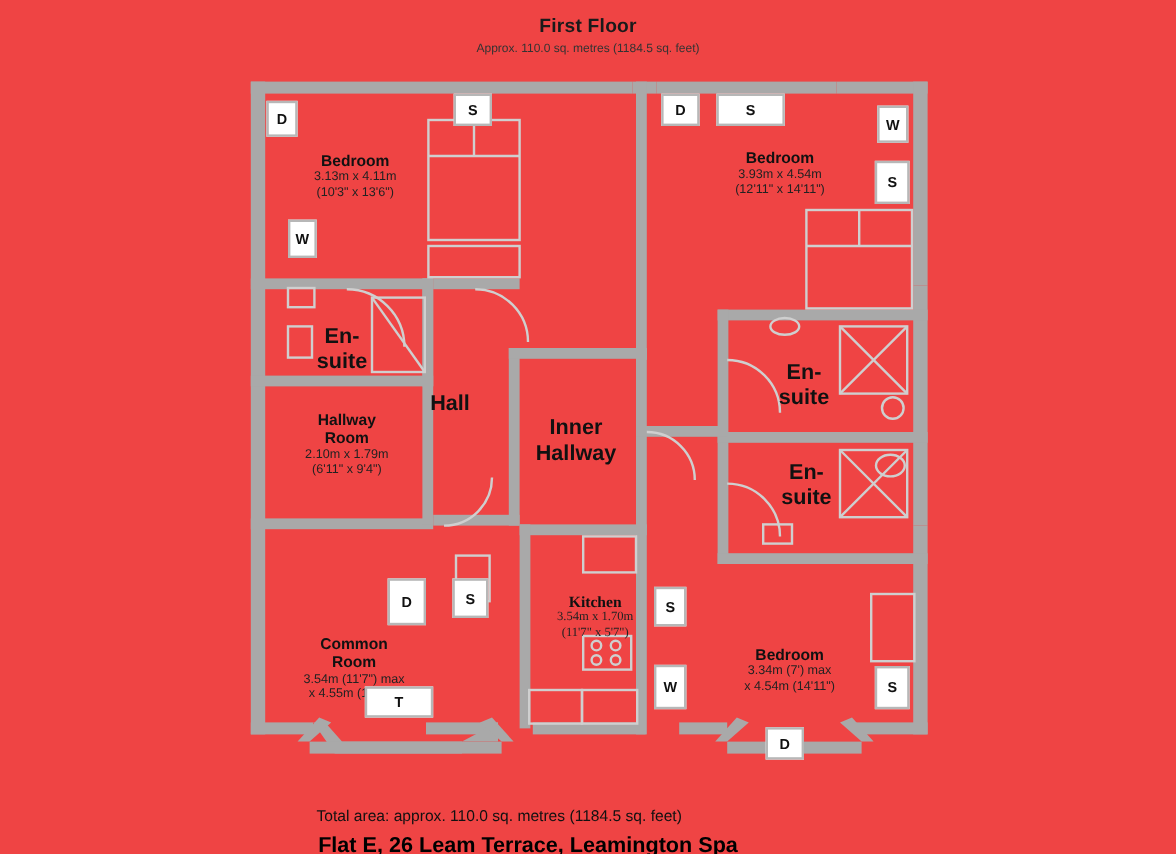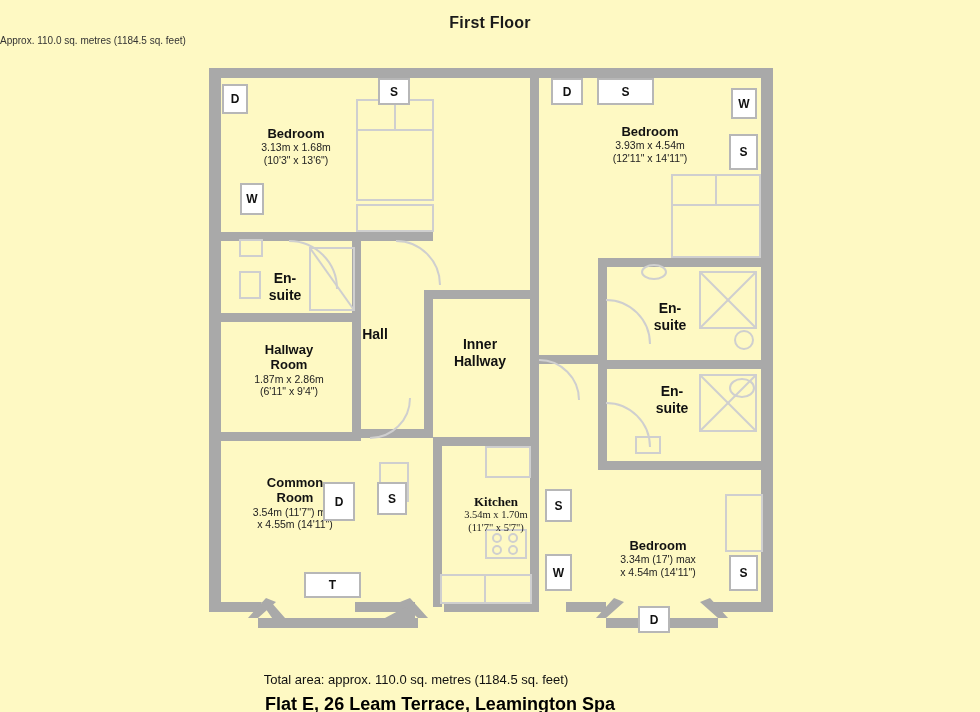--- a/index.html
+++ b/index.html
@@ -9,40 +9,40 @@
   }
   body {
     font-family: "Liberation Sans", sans-serif;
     color: #1a1a1a;
   }
   #page {
     position: relative;
     width: 980px;
     height: 712px;
     overflow: hidden;
-    background: #fef9c3;
+    background: #ef4444;
   }
 
   
   #title {
     position: absolute;
     top: 14px;
     left: 0;
     width: 980px;
     text-align: center;
     font-size: 16px;
     font-weight: bold;
     letter-spacing: .2px;
   }
   #subtitle {
     position: absolute;
     top: 35px;
     left: 0;
     width: 980px;
-    text-align: left;
+    text-align: center;
     font-size: 10px;
     color: #333;
   }
 
   
   #total-area {
     position: absolute;
     top: 672px;
     left: 0;
     width: 832px;
@@ -81,21 +81,21 @@
     font-weight: bold;
     font-size: 13px;
     color: #111;
     display: block;
   }
   .lbl .dim {
     font-size: 10.5px;
     color: #222;
     display: block;
   }
-  .lbl.small .name { font-size: 14px; }
+  .lbl.small .name { font-size: 18px; }
 
   
   .tag {
     position: absolute;
     border: 2px solid #b7b7b7;
     background: #ffffff;
     color: #111;
     font-weight: bold;
     font-size: 12px;
     display: flex;
@@ -232,77 +232,77 @@
         <path d="M370,438 A40,40 0 0 0 410,398"></path>
         <path d="M606,300 A44,44 0 0 1 650,344"></path>
         <path d="M606,403 A44,44 0 0 1 650,447"></path>
         <path d="M539,360 A40,40 0 0 1 579,400"></path>
       </g>
     </g>
   </svg>
 
   <div class="lbl" style="left:216px; top:126px; width:160px;">
     <span class="name">Bedroom</span>
-    <span class="dim">3.13m x 1.68m</span>
+    <span class="dim">3.13m x 4.11m</span>
     <span class="dim">(10'3" x 13'6")</span>
   </div>
 
   <div class="lbl" style="left:570px; top:124px; width:160px;">
     <span class="name">Bedroom</span>
     <span class="dim">3.93m x 4.54m</span>
     <span class="dim">(12'11" x 14'11")</span>
   </div>
 
   <div class="lbl small" style="left:245px; top:270px; width:80px;">
     <span class="name">En-</span>
     <span class="name">suite</span>
   </div>
 
   <div class="lbl small" style="left:338px; top:326px; width:74px;">
     <span class="name">Hall</span>
   </div>
 
-  <div class="lbl small" style="left:440px; top:336px; width:80px;">
+  <div class="lbl small" style="left:440px; top:346px; width:80px;">
     <span class="name">Inner</span>
     <span class="name">Hallway</span>
   </div>
 
   <div class="lbl" style="left:226px; top:342px; width:126px;">
     <span class="name">Hallway</span>
     <span class="name">Room</span>
-    <span class="dim">1.87m x 2.86m</span>
+    <span class="dim">2.10m x 1.79m</span>
     <span class="dim">(6'11" x 9'4")</span>
   </div>
 
   <div class="lbl small" style="left:630px; top:300px; width:80px;">
     <span class="name">En-</span>
     <span class="name">suite</span>
   </div>
 
   <div class="lbl small" style="left:632px; top:383px; width:80px;">
     <span class="name">En-</span>
     <span class="name">suite</span>
   </div>
 
   <div class="lbl" style="left:428px; top:494px; width:136px;font-family:Liberation Serif, serif;">
     <span class="name">Kitchen</span>
     <span class="dim">3.54m x 1.70m</span>
     <span class="dim">(11'7" x 5'7")</span>
   </div>
 
-  <div class="lbl" style="left:221px; top:475px; width:148px;">
+  <div class="lbl" style="left:221px; top:529px; width:148px;">
     <span class="name">Common</span>
     <span class="name">Room</span>
     <span class="dim">3.54m (11'7") max</span>
     <span class="dim">x 4.55m (14'11")</span>
   </div>
 
   <div class="lbl" style="left:588px; top:538px; width:140px;">
     <span class="name">Bedroom</span>
-    <span class="dim">3.34m (17') max</span>
+    <span class="dim">3.34m (7') max</span>
     <span class="dim">x 4.54m (14'11")</span>
   </div>
 
   <div id="fixtures">
       <div class="tag" style="left: 222px; top: 84px; width: 26px; height: 30px;">D</div>
       <div class="tag" style="left: 378px; top: 78px; width: 32px; height: 27px;">S</div>
       <div class="tag" style="left: 240px; top: 183px; width: 24px; height: 32px;">W</div>
       <div class="tag" style="left: 551px; top: 78px; width: 32px; height: 27px;">D</div>
       <div class="tag" style="left: 597px; top: 78px; width: 57px; height: 27px;">S</div>
       <div class="tag" style="left: 731px; top: 88px; width: 26px; height: 31px;">W</div>

